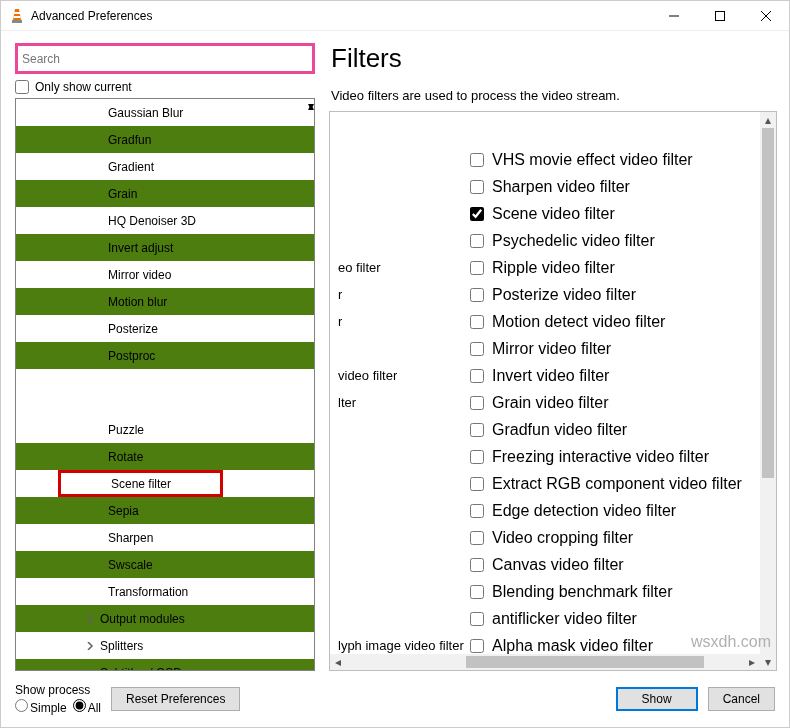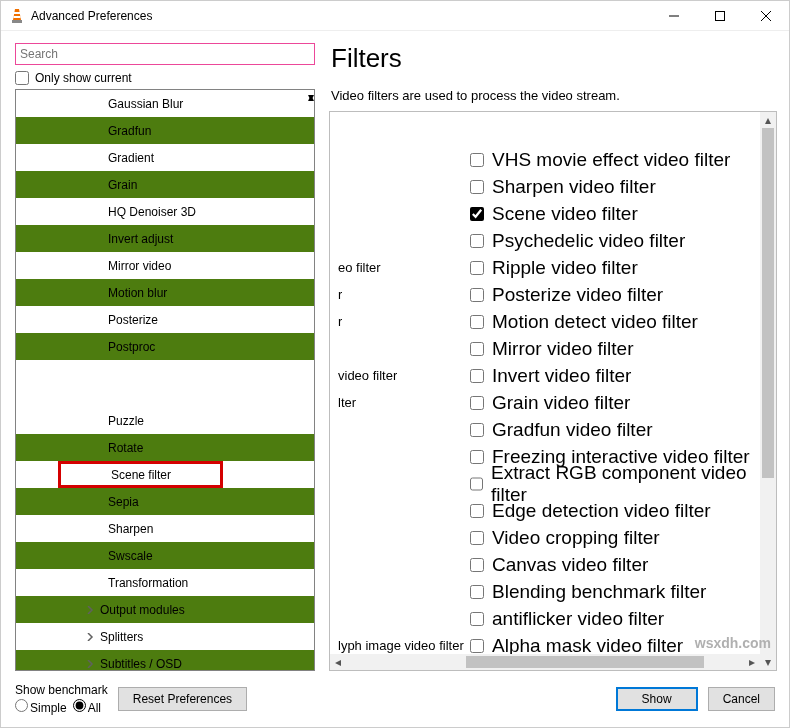--- a/index.html
+++ b/index.html
@@ -4,54 +4,54 @@
 <style>
   * { box-sizing: border-box; font-family: "Segoe UI", Tahoma, sans-serif; font-size: 12px; }
   html, body { margin: 0; padding: 0; }
   .window { width: 790px; height: 728px; background: #fff; display: flex; flex-direction: column; border: 1px solid #ccc; }
   .titlebar { height: 30px; display: flex; align-items: center; padding: 0 0 0 8px; border-bottom: 1px solid #eee; }
   .titlebar .app-icon { width: 16px; height: 16px; margin-right: 6px; }
   .titlebar .title { flex: 1; font-size: 12px; color: #000; }
   .titlebar .win-btn { width: 46px; height: 30px; display: flex; align-items: center; justify-content: center; color: #000; cursor: default; }
   .content { flex: 1; display: flex; padding: 12px 10px 0 14px; gap: 14px; overflow: hidden; }
   .left { width: 300px; display: flex; flex-direction: column; }
-  .search { width: 100%; height: 22px; border: 1px solid #ec4899; padding: 2px 4px; margin-bottom: 6px; outline: none; }
+  .search { width: 100%; height: 31px; border: 3px solid #ec4899; padding: 2px 4px; margin-bottom: 6px; outline: none; }
   .only-row { display: flex; align-items: center; margin-bottom: 4px; }
   .only-row input { margin: 0 6px 0 0; width: 14px; height: 14px; }
   .tree-wrap { border: 1px solid #828282; flex: 1; position: relative; overflow: hidden; }
   .tree { position: absolute; inset: 0; overflow: hidden; }
   .tree-item { height: 27px; display: flex; align-items: center; font-size: 13px; color: #000; }
   .tree-item.alt { background: #4d7c0f; }
   .tree-item .label { white-space: nowrap; }
   .tree-item.highlight { border: 3px solid #d40000; padding-right: 2px; }
   .tree-item .chev { width: 12px; height: 12px; margin-right: 4px; display: inline-flex; align-items: center; justify-content: center; }
   .right { flex: 1; display: flex; flex-direction: column; position: relative; }
   .right h1 { margin: 0 0 14px 2px; font-size: 26px; font-weight: 400; color: #000; }
   .right .desc { margin: 0 0 8px 2px; font-size: 13px; color: #000; }
   .filters-box { border: 1px solid #bdbdbd; flex: 1; position: relative; overflow: hidden; margin-right: 2px; }
   .filters-box .vscroll { position: absolute; right: 0; top: 0; width: 16px; height: 100%; background: #f1f1f1; }
   .filters-box .vscroll .up, .filters-box .vscroll .down { height: 16px; display:flex;align-items:center;justify-content:center;color:#555;}
   .filters-box .vscroll .thumb { position:absolute; left:2px; right:2px; top:16px; height:350px; background:#c2c2c2; }
   .filters-inner { position: absolute; inset: 0 16px 16px 0; overflow: hidden; padding-top: 34px; }
   .filters-inner .row { display: flex; align-items: center; height: 27px; }
   .filters-inner .hint { position: absolute; left: 8px; color: #000; font-size: 13px; white-space: nowrap; overflow: hidden; }
   .filters-inner .row input[type=checkbox] { width: 14px; height: 14px; margin: 0 8px 0 140px; accent-color: #000; }
-  .filters-inner .row .lbl { font-size: 19px; color: #000; }
+  .filters-inner .row .lbl { font-size: 16px; color: #000; }
   .filters-box .hscroll { position:absolute; left:0; right:16px; bottom:0; height:16px; background:#f1f1f1; display:flex; align-items:center; }
   .filters-box .hscroll .left-btn, .filters-box .hscroll .right-btn { width:16px; height:16px; display:flex;align-items:center;justify-content:center;color:#555;}
   .filters-box .hscroll .track { flex:1; height:100%; position:relative; }
   .filters-box .hscroll .thumb { position:absolute; top:2px; bottom:2px; left:120px; right:40px; background:#c2c2c2; }
   .footer { height: 56px; display: flex; align-items: center; padding: 0 14px; gap: 10px; }
   .footer .show-settings { display: flex; flex-direction: column; font-size: 12px; }
   .footer .show-settings .radios { display: flex; align-items: center; gap: 6px; margin-top: 2px; }
   .footer .show-settings input[type=radio] { margin: 0 2px 0 0; accent-color: #000; }
   .footer .btn { height: 24px; padding: 0 14px; border: 1px solid #adadad; background: #e1e1e1; font-size: 12px; cursor: default; }
   .footer .btn.primary { border: 2px solid #0078d7; background: #e1e1e1; padding: 0 24px; }
   .footer .spacer { flex: 1; }
-  .watermark { position: absolute; right: 8px; bottom: 20px; font-size: 14px; color: #b0b0b0; z-index: 5; font-weight: bold; }
+  .watermark { position: absolute; right: 8px; bottom: 20px; font-size: 16px; color: #b0b0b0; z-index: 5; }
   svg { display: block; }
 </style>
 </head>
 <body>
 
 <div class="window">
   <div class="titlebar">
     <span class="app-icon">
       <svg viewBox="0 0 16 16" width="16" height="16">
           <polygon points="6,1 10,1 12,12 4,12" fill="#f07000"></polygon>
@@ -272,21 +272,21 @@
             </div>
           <div class="right-btn">▸</div>
         </div>
       </div>
       <div class="watermark">wsxdh.com</div>
     </div>
   </div>
 
   <div class="footer">
     <div class="show-settings">
-      <span>Show benchmark</span>
+      <span>Show process</span>
       <div class="radios">
         <label><input type="radio" name="ss" style=""><span>Simple</span></label>
         <label><input type="radio" name="ss" checked="" style=""><span>All</span></label>
       </div>
     </div>
     <button class="btn">Reset Preferences</button>
     <div class="spacer"></div>
     <button class="btn primary">Show</button>
     <button class="btn">Cancel</button>
   </div>

